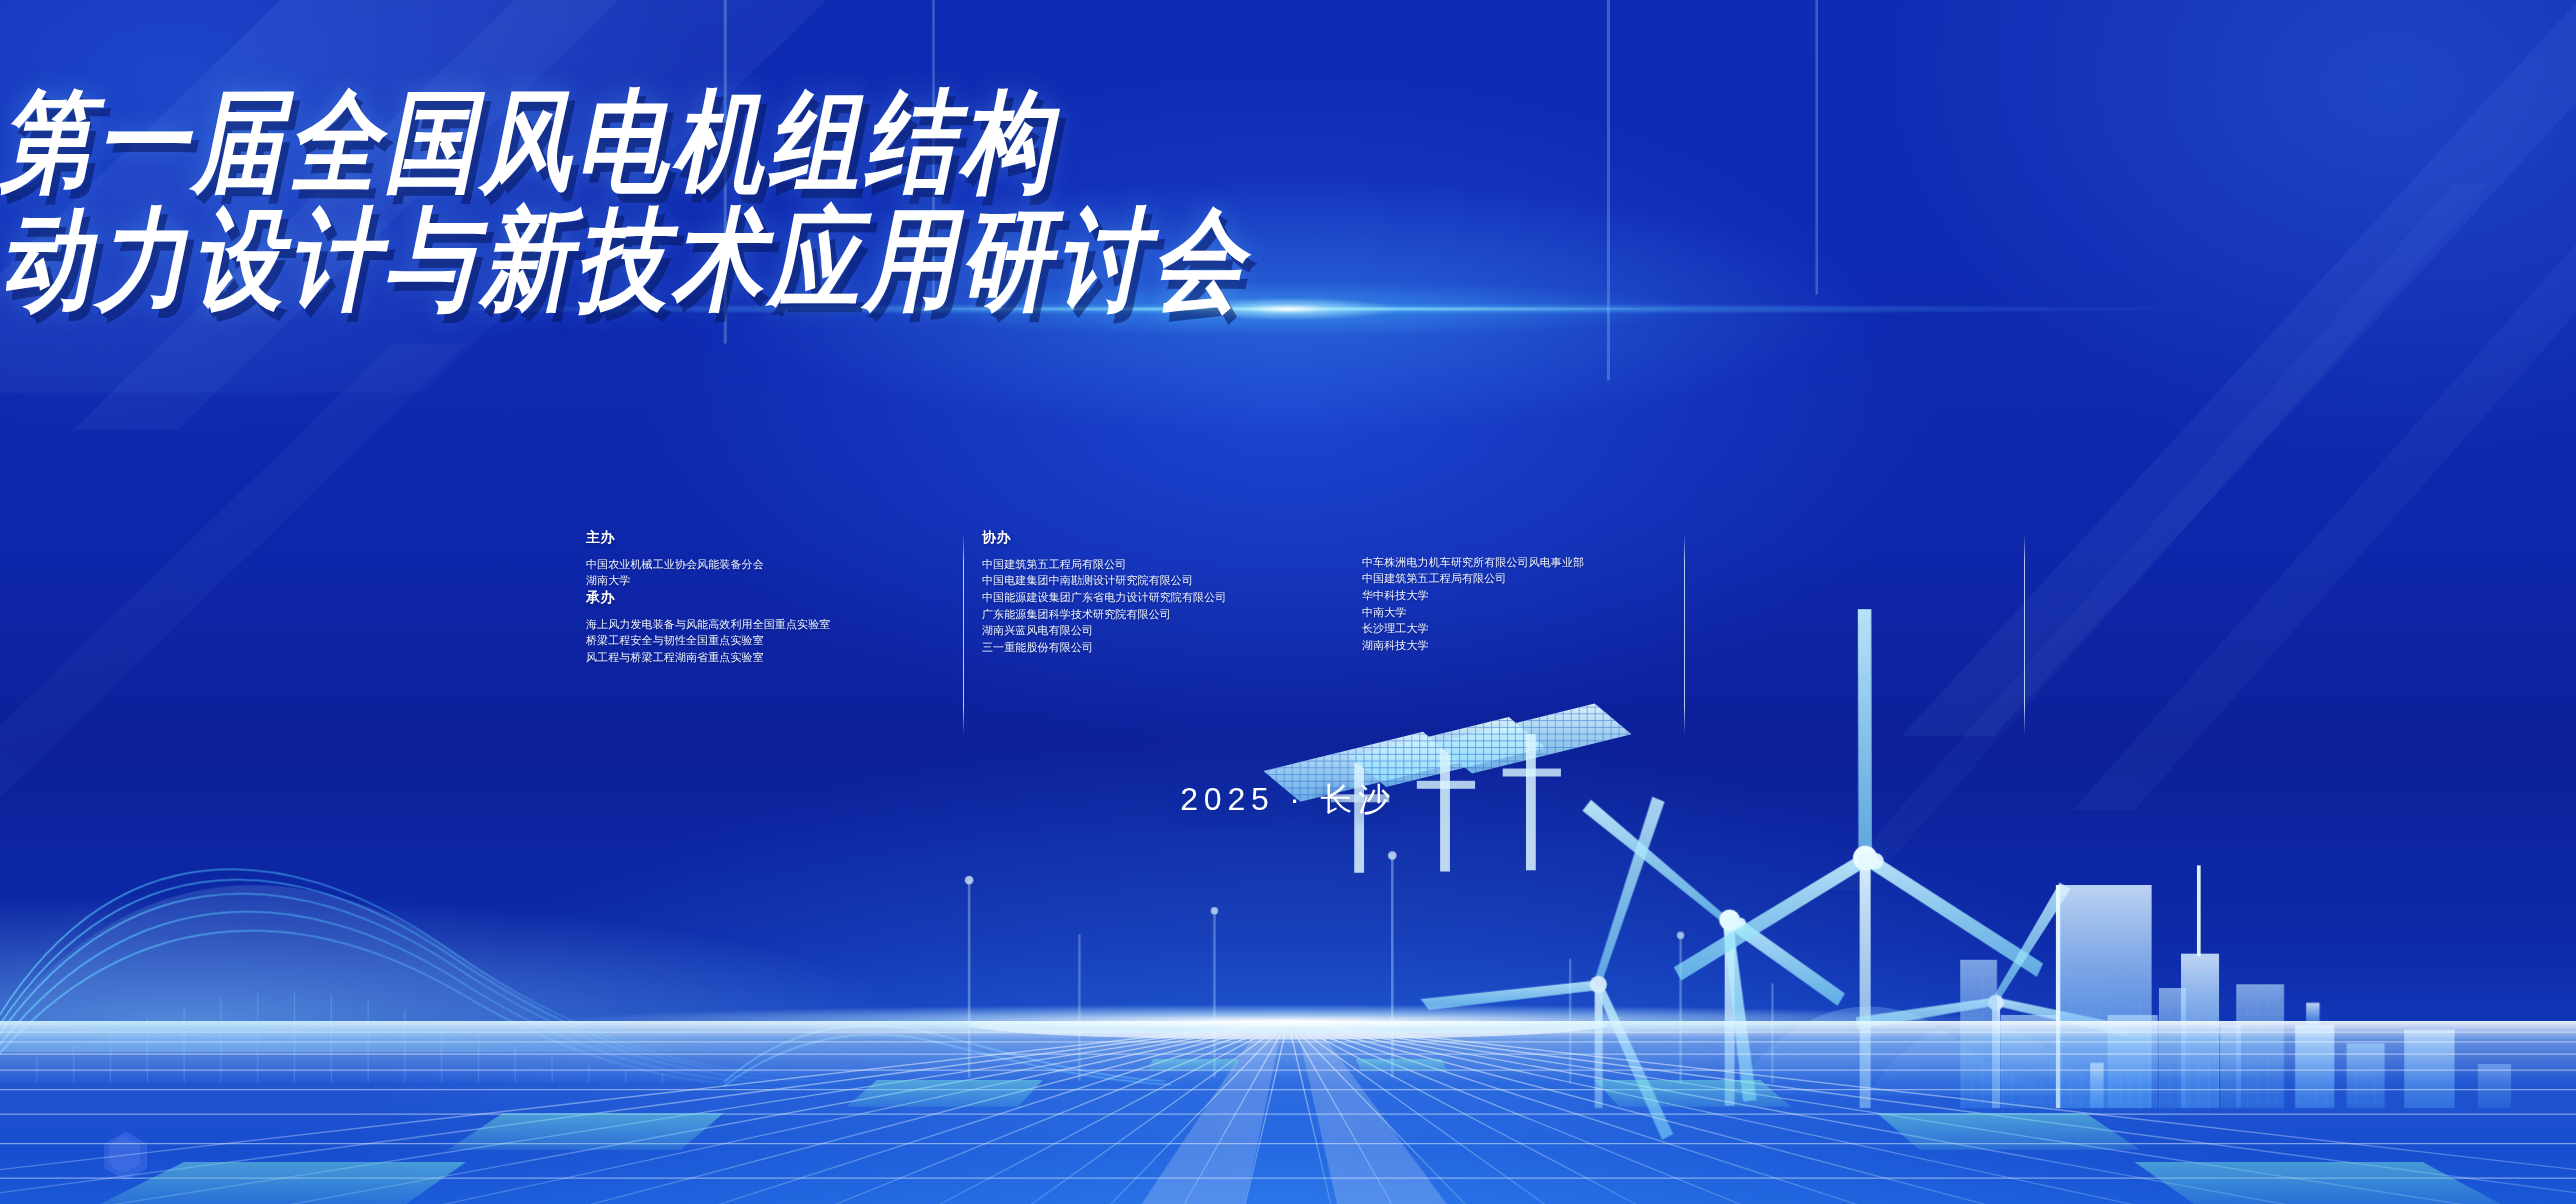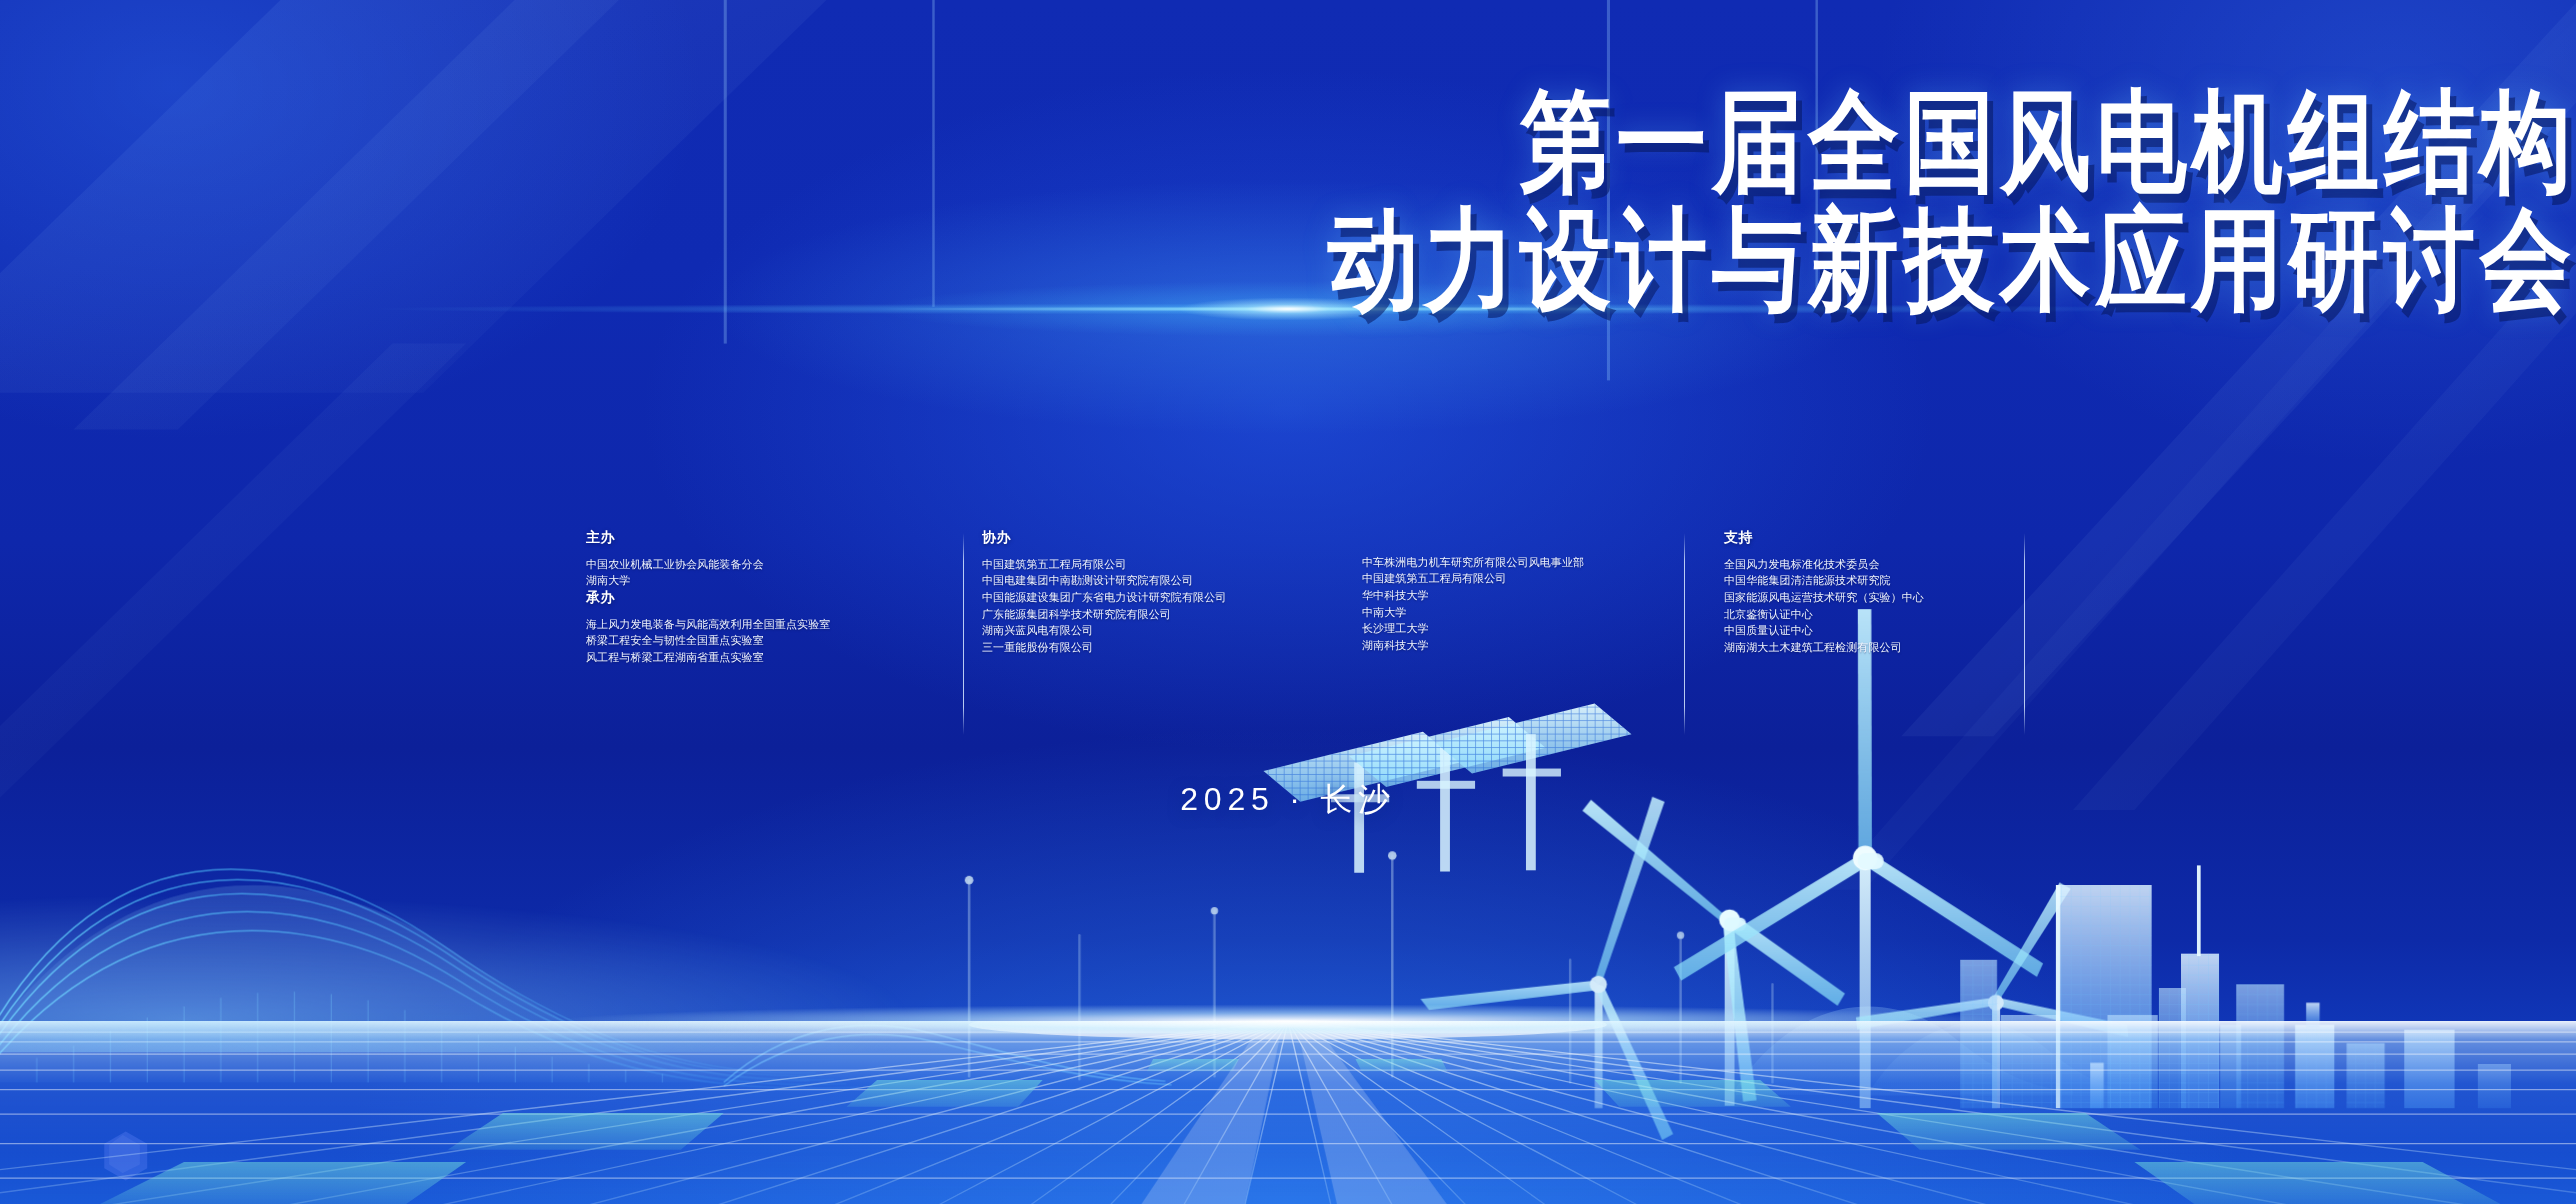--- a/index.html
+++ b/index.html
@@ -30,21 +30,21 @@
       radial-gradient(ellipse 920px 5.5px at 50% 50%, rgba(150,235,255,.95), rgba(90,200,255,.30) 45%, rgba(60,180,255,0) 100%),
       radial-gradient(ellipse 552px 37px at 50% 50%, rgba(70,190,255,.40), rgba(40,140,255,0) 75%);
   }
   .center-glow-soft{
     position:absolute;left:50%;top:307px;transform:translate(-50%,-50%);
     width:1165px;height:258px;pointer-events:none;
     background:radial-gradient(ellipse at 50% 50%, rgba(80,180,255,.30), rgba(40,120,240,0) 70%);
   }
 
   
-  .title-wrap{position:absolute;left:0;right:0;top:86px;text-align:right;z-index:12;}
+  .title-wrap{position:absolute;left:0;right:0;top:86px;text-align:left;z-index:12;font-style:italic;}
   .title-line{
     color:#fff;font-weight:bold;letter-spacing:.055em;line-height:1;
     font-family:"Liberation Sans","DejaVu Sans",sans-serif;
     text-shadow:6.1px 7.4px 0 rgba(6,22,95,.55), 0 0 24.5px rgba(110,200,255,.35);
     transform:scaleY(1.22);transform-origin:center top;
   }
   .title-l1{font-size:91px;}
   .title-l2{font-size:91px;margin-top:27px;}
 
   
@@ -175,29 +175,20 @@
     <div class="org-col c3">
       <div class="org-head">&nbsp;</div>
       <div class="org-item">中车株洲电力机车研究所有限公司风电事业部</div>
       <div class="org-item">中国建筑第五工程局有限公司</div>
       <div class="org-item">华中科技大学</div>
       <div class="org-item">中南大学</div>
       <div class="org-item">长沙理工大学</div>
       <div class="org-item">湖南科技大学</div>
     </div>
 
-    <div class="org-col c4">
-      <div class="org-head">支持</div>
-      <div class="org-item">全国风力发电标准化技术委员会</div>
-      <div class="org-item">中国华能集团清洁能源技术研究院</div>
-      <div class="org-item">国家能源风电运营技术研究（实验）中心</div>
-      <div class="org-item">北京鉴衡认证中心</div>
-      <div class="org-item">中国质量认证中心</div>
-      <div class="org-item">湖南湖大土木建筑工程检测有限公司</div>
-    </div>
   </div>
 
   <div class="date-line">2025 · 长沙</div>
 
   <div class="scene">
     <svg viewBox="0 0 4200 1000" preserveAspectRatio="none">
       <defs>
         <linearGradient id="blade" x1="0" y1="0" x2="0" y2="1">
           <stop offset="0" stop-color="#c8f4ff" stop-opacity=".92"></stop>
           <stop offset="1" stop-color="#7fd8f7" stop-opacity=".72"></stop>

